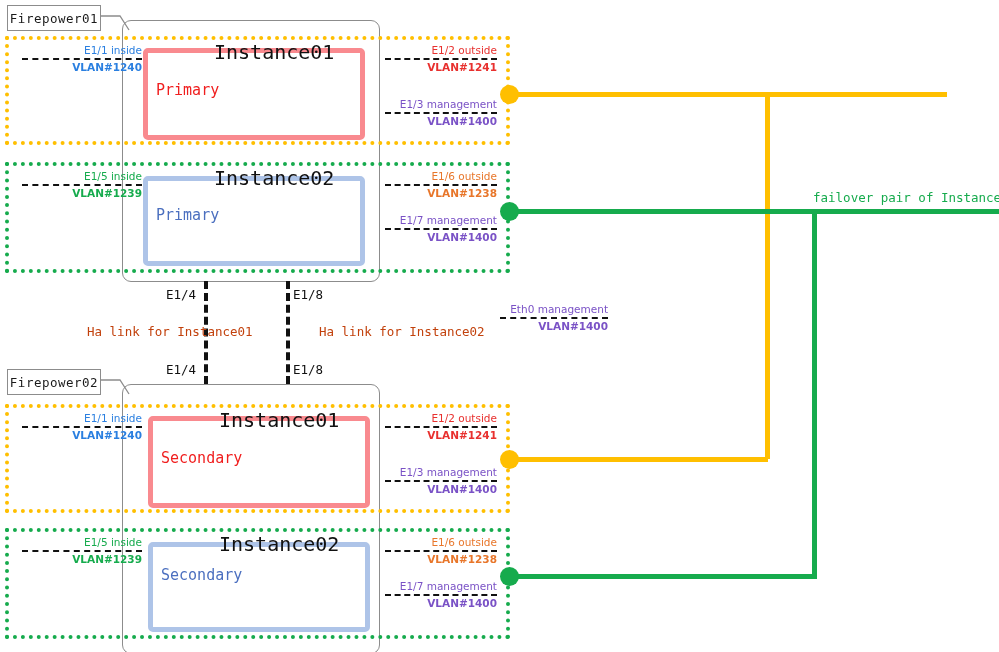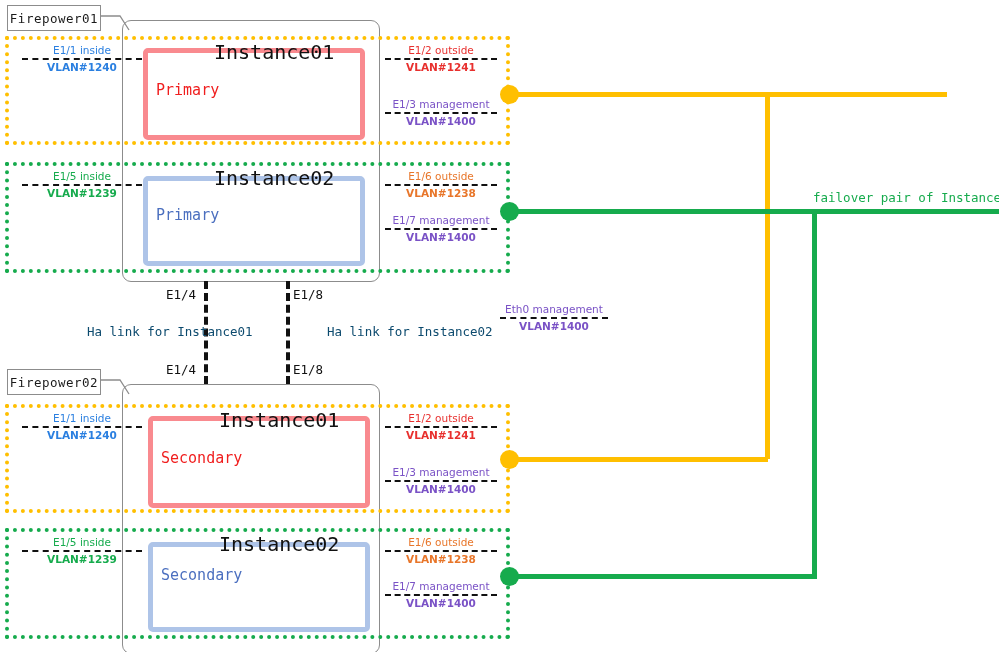--- a/index.html
+++ b/index.html
@@ -26,29 +26,29 @@
   .inst.blue{border:5px solid #aec4e8;}
 
   .inst-title{position:absolute;z-index:9;font-family:"DejaVu Sans Mono",monospace;
               font-size:20px;color:#111;letter-spacing:0px;white-space:nowrap;}
   .inst-role{position:absolute;z-index:9;font-family:"DejaVu Sans Mono",monospace;
              font-size:15px;white-space:nowrap;}
   .inst-role.red{color:#f01e1e;}
   .inst-role.blue{color:#4b6fbf;}
 
   
-  .iface{position:absolute;z-index:8;text-align:center;white-space:nowrap;}
+  .iface{position:absolute;z-index:8;text-align:right;white-space:nowrap;}
   .iface .nm{font-family:"DejaVu Sans",sans-serif;font-size:10.5px;line-height:13px;}
   .iface .rule{height:0;border-top:2.6px dashed #111;margin:1px 0 0 0;}
   .iface .vl{font-family:"DejaVu Sans",sans-serif;font-size:10.5px;line-height:14px;font-weight:600;}
 
   
   .halink{position:absolute;border-left:4px dashed #111;z-index:5;}
   .halabel{position:absolute;z-index:9;font-family:"DejaVu Sans Mono",monospace;
-           font-size:12.5px;color:#0c4a6e;white-space:nowrap;padding-left:32px;}
+           font-size:12.5px;color:#c2410c;white-space:nowrap;padding-left:32px;}
   .portlabel{position:absolute;z-index:9;font-family:"DejaVu Sans Mono",monospace;
              font-size:12.5px;color:#111;white-space:nowrap;}
 
   
   .wire{position:absolute;z-index:4;}
   .wire.h{height:0;}
   .wire.v{width:0;}
   .wire.yellow.h{border-top:5px solid #ffbf00;}
   .wire.yellow.v{border-left:5px solid #ffbf00;}
   .wire.green.h{border-top:5px solid #16ab4d;}
@@ -143,21 +143,21 @@
 
   <div class="halink" style="left:204px;top:281px;height:103px;"></div>
   <div class="halink" style="left:286px;top:281px;height:103px;"></div>
 
   <div class="portlabel" style="left:166px;top:287px;">E1/4</div>
   <div class="portlabel" style="left:293px;top:287px;">E1/8</div>
   <div class="portlabel" style="left:166px;top:362px;">E1/4</div>
   <div class="portlabel" style="left:293px;top:362px;">E1/8</div>
 
   <div class="halabel" style="left:55px;top:324px;">Ha link for Instance01</div>
-  <div class="halabel" style="left:295px;top:324px;text-align:center;">Ha link for Instance02</div>
+  <div class="halabel" style="left:287px;top:324px;text-align:center;">Ha link for Instance02</div>
 
   <svg class="leader" style="left:96px;top:368px;width:34px;height:34px;">
     <polyline points="2,12 24,12 33,26" fill="none" stroke="#8c8c8c" stroke-width="1.3"></polyline>
   </svg>
   <div class="nametag" style="left:7px;top:369px;width:92px;height:24px;">Firepower02</div>
   <div class="chassis" style="left:122px;top:384px;width:256px;height:268px;"></div>
 
   <div class="vgroup orange" style="left:5px;top:404px;width:497px;height:101px;"></div>
   <div class="vgroup green" style="left:5px;top:528px;width:497px;height:103px;"></div>
 

